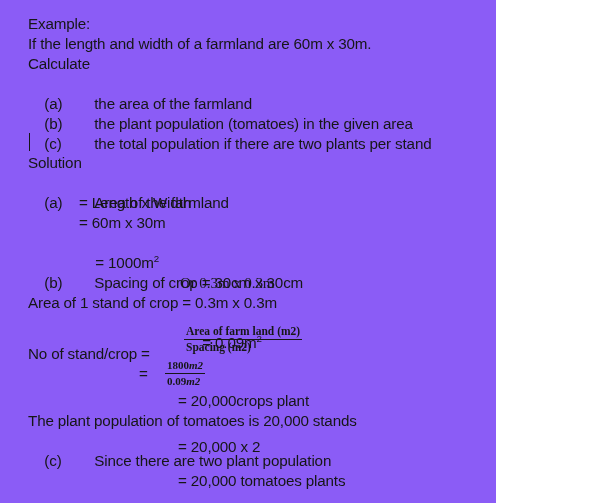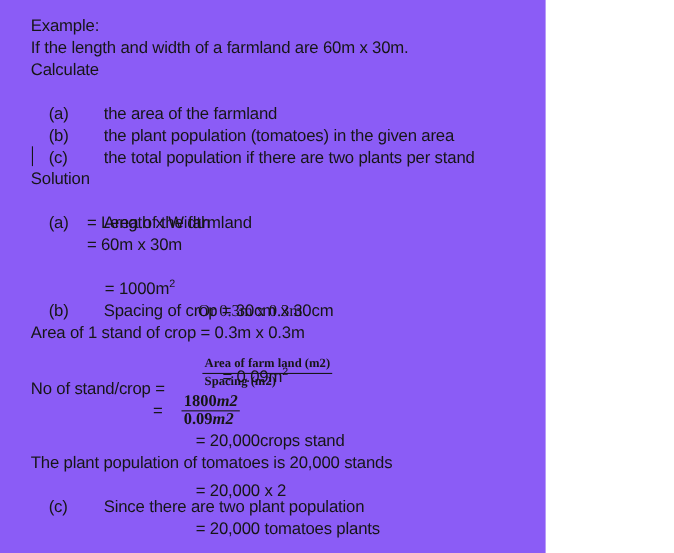--- a/index.html
+++ b/index.html
@@ -70,21 +70,21 @@
     border-bottom: 1.2px solid #161616;
     white-space: pre;
   }
   .frac .den {
     display: block;
     padding: 1px 2px 0 2px;
     white-space: pre;
   }
   .frac.italic-units .num,
   .frac.italic-units .den {
-    font-size: 15px;
+    font-size: 11px;
   }
   .frac .it {
     font-style: italic;
   }
 </style>
 </head>
 <body>
 
 <div class="page">
 
@@ -141,21 +141,21 @@
     <span class="den">Spacing (m2)</span>
   </div>
 
   <div class="line" style="left:139px; top:364px;">=</div>
 
   <div class="frac italic-units" style="left:165px; top:359px;">
     <span class="num"><span>1800</span><span class="it">m2</span></span>
     <span class="den"><span>0.09</span><span class="it">m2</span></span>
   </div>
 
-  <div class="line" style="left:178px; top:391px;">= 20,000crops stand</div>
+  <div class="line" style="left:178px; top:391px;">= 20,000crops plant</div>
 
   <div class="line" style="left:28px; top:411px;">The plant population of tomatoes is 20,000 stands</div>
 
   <div class="line" style="left:28px; top:431px;">
     <span class="lbl">(c)</span><span>Since there are two plant population</span>
   </div>
 
   <div class="line" style="left:178px; top:437px;">= 20,000 x 2</div>
 
   <div class="line" style="left:178px; top:471px;">= 20,000 tomatoes plants</div>

